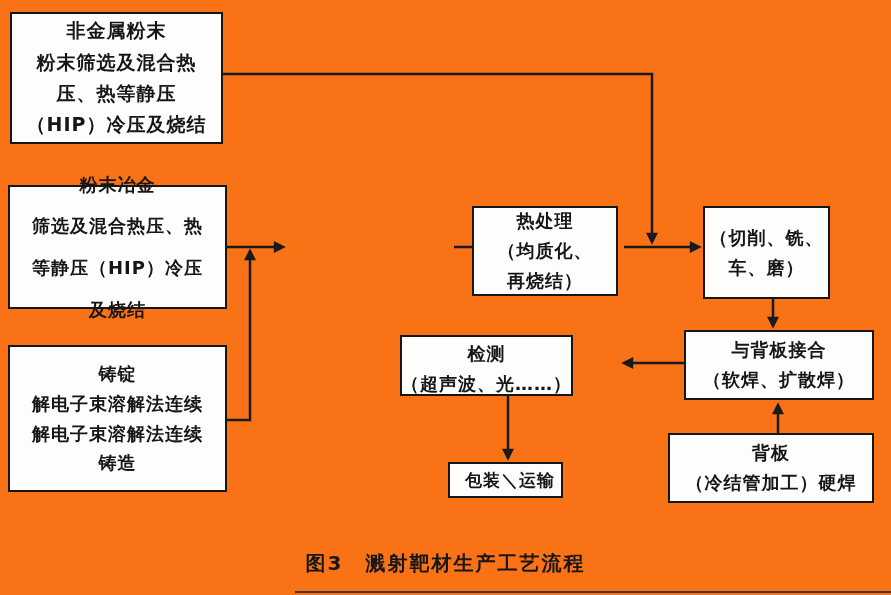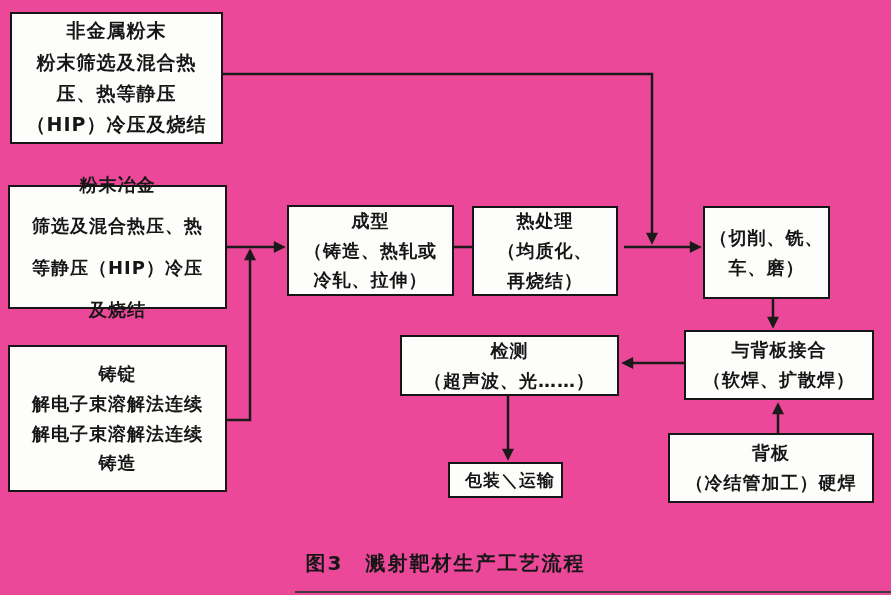--- a/index.html
+++ b/index.html
@@ -4,21 +4,21 @@
 <style>
   html, body {
     margin: 0;
     padding: 0;
     background: #ffffff;
   }
   .canvas {
     position: relative;
     width: 891px;
     height: 595px;
-    background: #ec4899;
+    background: #f97316;
     font-family: "DejaVu Sans", "Liberation Sans", sans-serif;
     color: #161616;
     overflow: hidden;
   }
   .connectors {
     position: absolute;
     left: 0; top: 0;
     width: 891px; height: 595px;
     pointer-events: none;
   }
@@ -98,25 +98,20 @@
     <div class="node-line">及烧结</div>
   </div>
 
   <div class="node" style="left:8px; top:345px; width:219px; height:147px;">
     <div class="node-line">铸锭</div>
     <div class="node-line">解电子束溶解法连续</div>
     <div class="node-line">解电子束溶解法连续</div>
     <div class="node-line">铸造</div>
   </div>
 
-  <div class="node" style="left:287px; top:205px; width:167px; height:91px;">
-    <div class="node-line">成型</div>
-    <div class="node-line">（铸造、热轧或</div>
-    <div class="node-line">冷轧、拉伸）</div>
-  </div>
 
   <div class="node" style="left:472px; top:206px; width:146px; height:90px;">
     <div class="node-line">热处理</div>
     <div class="node-line">（均质化、</div>
     <div class="node-line">再烧结）</div>
   </div>
 
   <div class="node" style="left:703px; top:206px; width:127px; height:93px;">
     <div class="node-line">（切削、铣、</div>
     <div class="node-line">车、磨）</div>
@@ -125,21 +120,21 @@
   <div class="node" style="left:684px; top:330px; width:190px; height:70px;">
     <div class="node-line">与背板接合</div>
     <div class="node-line">（软焊、扩散焊）</div>
   </div>
 
   <div class="node" style="left:668px; top:433px; width:206px; height:70px;">
     <div class="node-line">背板</div>
     <div class="node-line">（冷结管加工）硬焊</div>
   </div>
 
-  <div class="node" style="left:400px; top:335px; width:219px; height:61px;">
+  <div class="node" style="left:400px; top:335px; width:173px; height:61px;justify-content:space-between;">
     <div class="node-line">检测</div>
     <div class="node-line">（超声波、光……）</div>
   </div>
 
   <div class="node small" style="left:448px; top:462px; width:115px; height:36px;padding-left:13px;">
     <div class="node-line">包装＼运输</div>
   </div>
 
   <div class="caption">图3　溅射靶材生产工艺流程</div>
 

